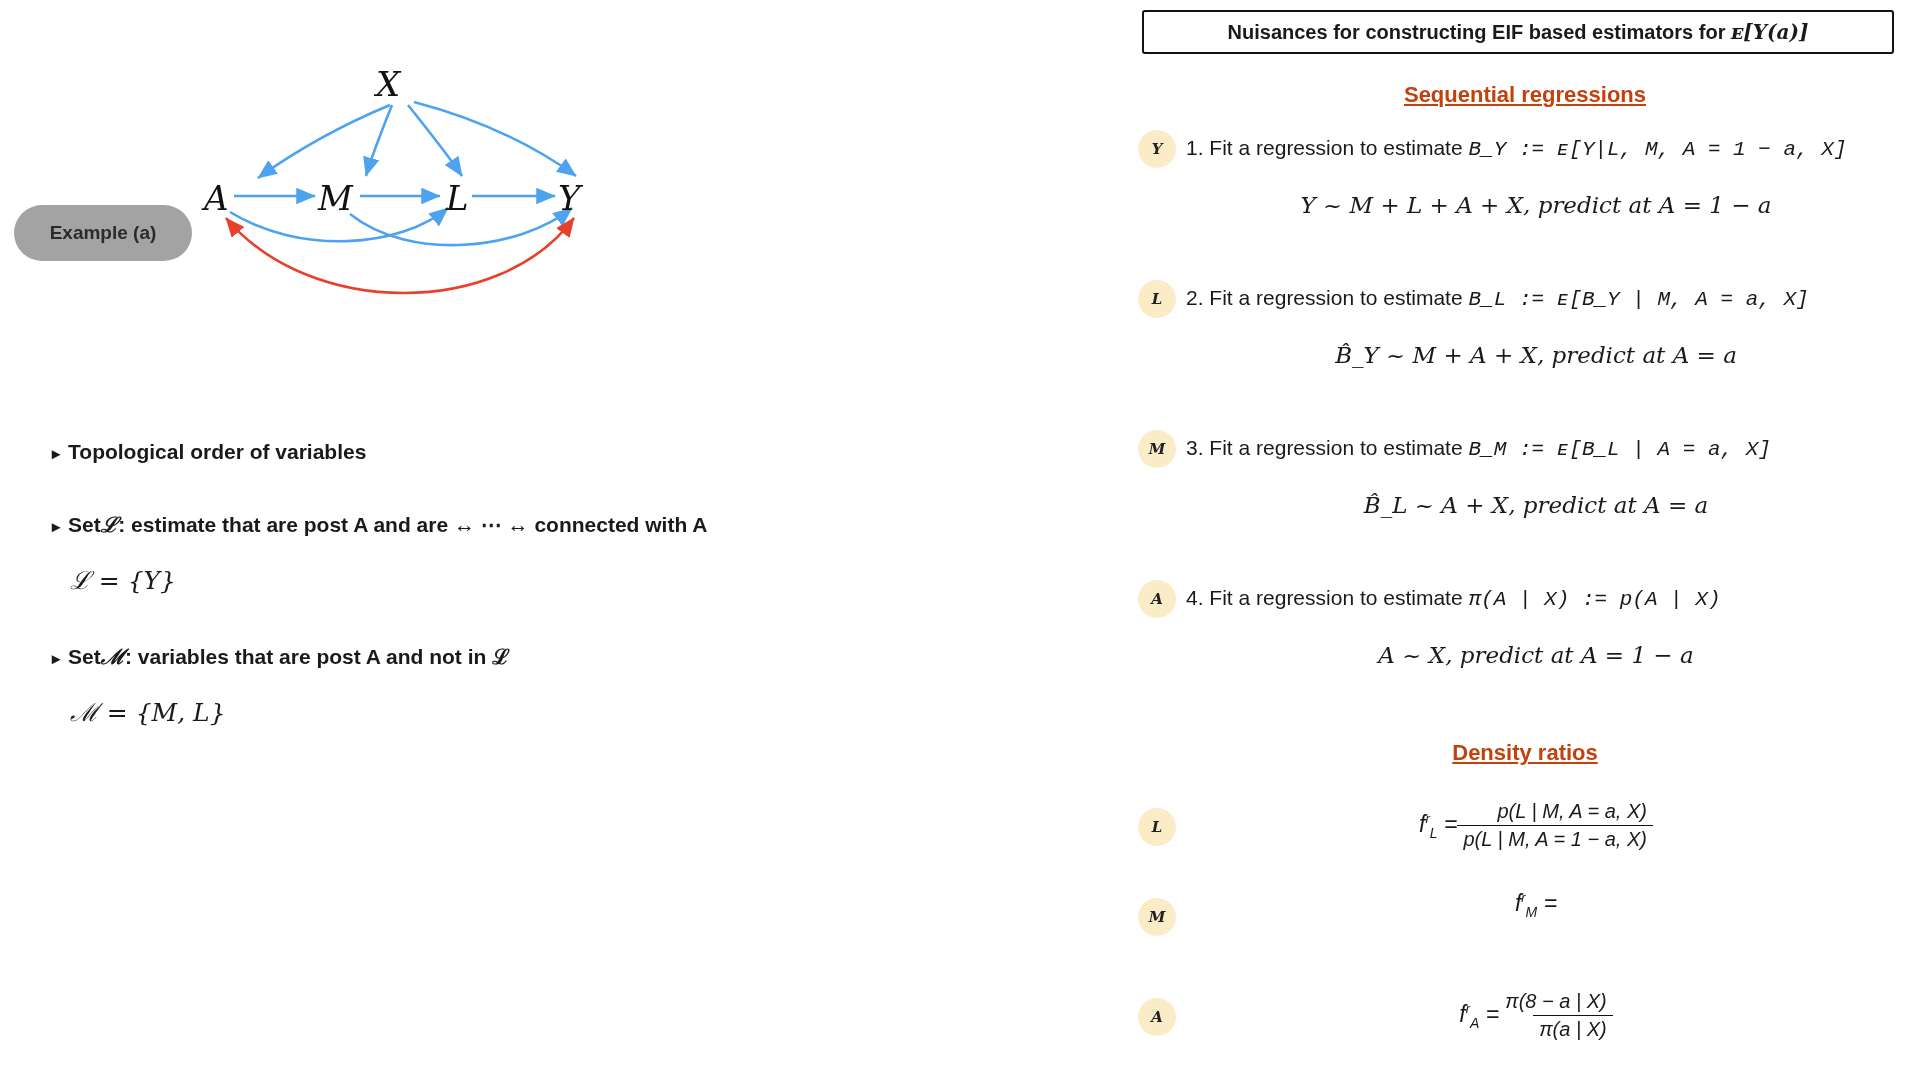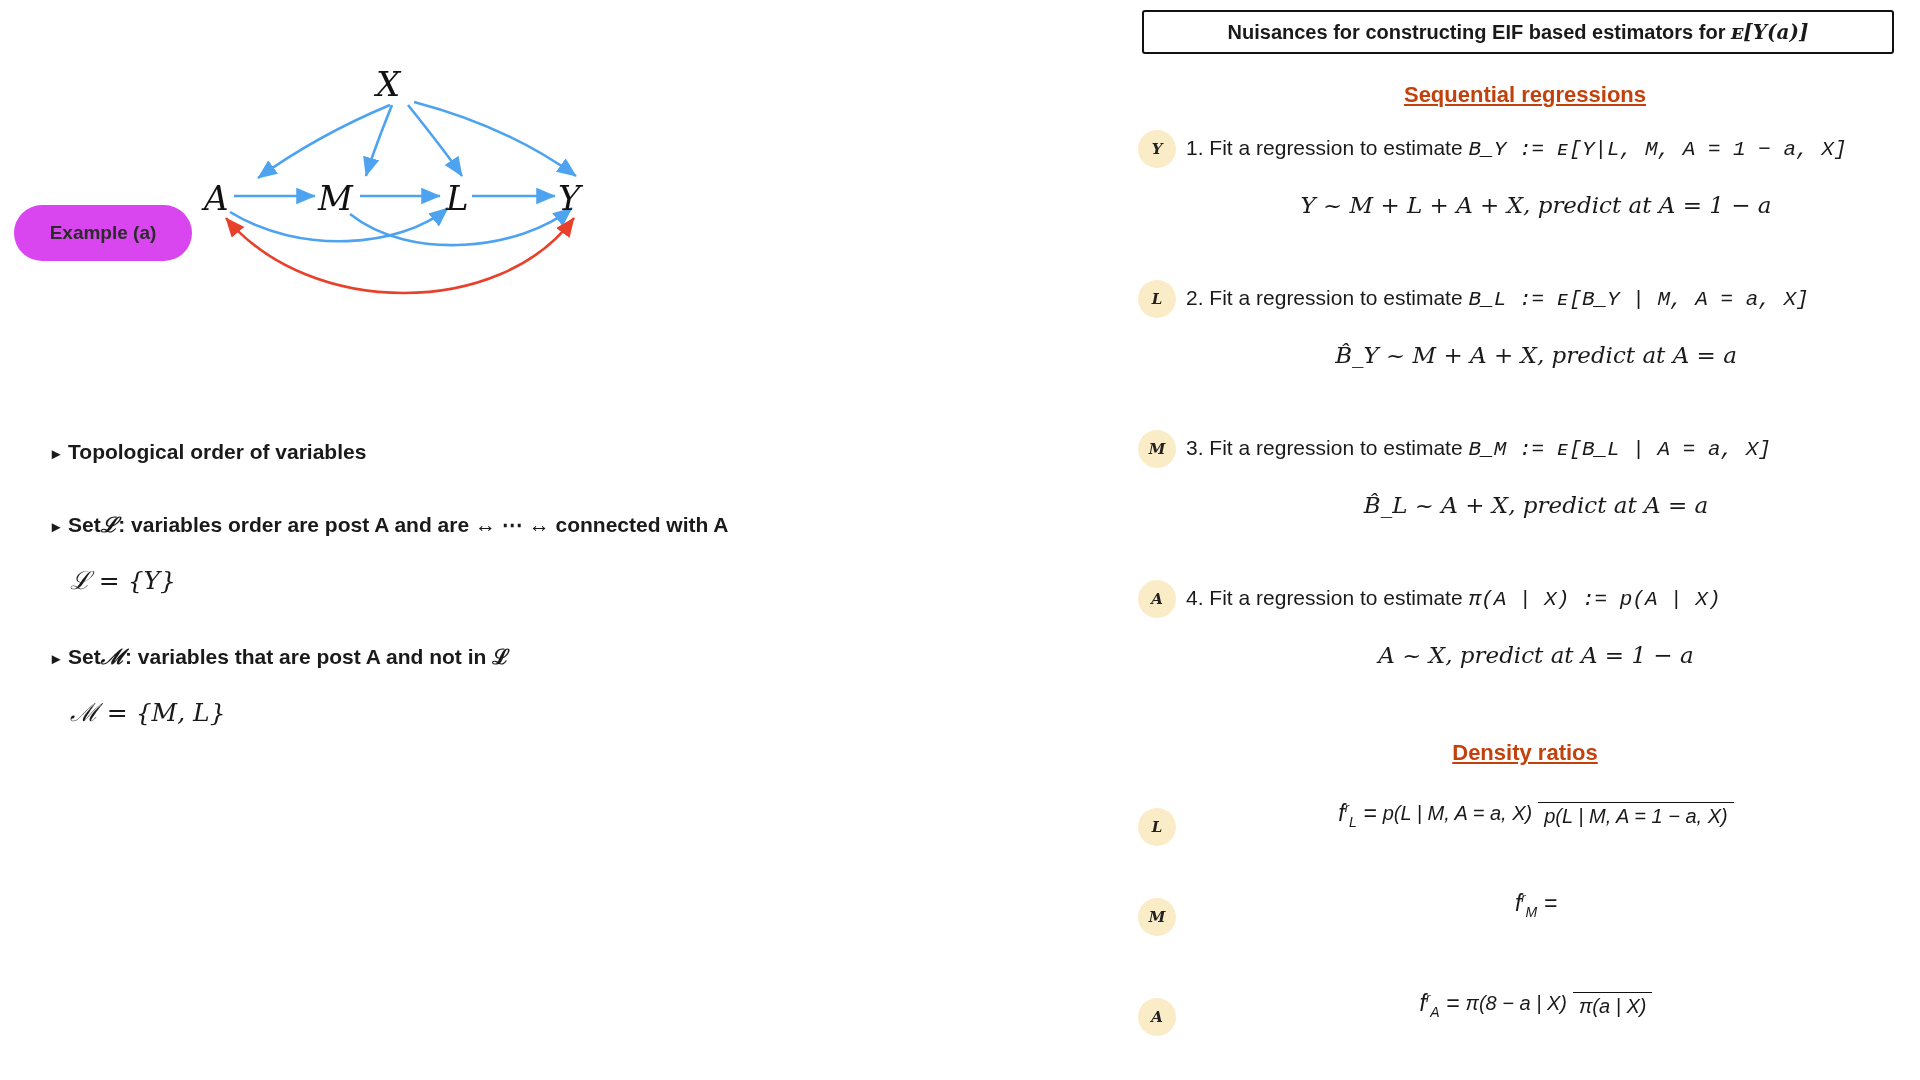--- a/index.html
+++ b/index.html
@@ -27,21 +27,21 @@
     width: 1130px;
     height: 1080px;
   }
 
   .example-badge {
     position: absolute;
     left: 14px;
     top: 205px;
     width: 178px;
     height: 56px;
-    background: #d946ef;
+    background: #a3a3a3;
     border-radius: 28px;
     display: flex;
     align-items: center;
     justify-content: center;
     font-size: 19px;
     font-weight: bold;
     color: #2b2b2b;
   }
 
   .graph-wrap {
@@ -181,21 +181,22 @@
     width: 700px;
     display: flex;
     align-items: center;
     justify-content: center;
     font-family: Liberation Sans, sans-serif;
     font-style: italic;
     font-size: 22px;
   }
   .frac {
     display: inline-flex;
-    align-items: center;
+    flex-direction: column;
+    align-items: flex-end;
   }
   .frac .num { padding: 0 6px 2px 6px; font-size: 20px; }
   .frac .den { padding: 2px 6px 0 6px; font-size: 20px; border-top: 1.4px solid #111; }
   .lhs { font-size: 23px; }
   sup.r { font-style: italic; font-size: 13px; }
   sub.s { font-style: italic; font-size: 14px; }
 </style>
 </head>
 <body>
 
@@ -253,21 +254,21 @@
         <span class="bullet-mark">▸</span>
         <span>Topological order of variables</span>
       </div>
 
       <div class="gap"></div>
 
       <div class="bullet-row">
         <span class="bullet-mark">▸</span>
         <span>Set </span>
         <span class="script">ℒ</span>
-        <span>: variables order are post A and are  ↔ ⋯ ↔ connected with A</span>
+        <span>: estimate that are post A and are  ↔ ⋯ ↔ connected with A</span>
       </div>
       <div class="math-line">ℒ = {Y}</div>
 
       <div class="gap"></div>
 
       <div class="bullet-row">
         <span class="bullet-mark">▸</span>
         <span>Set </span>
         <span class="script">ℳ</span>
         <span>: variables that are post A and not in ℒ</span>

